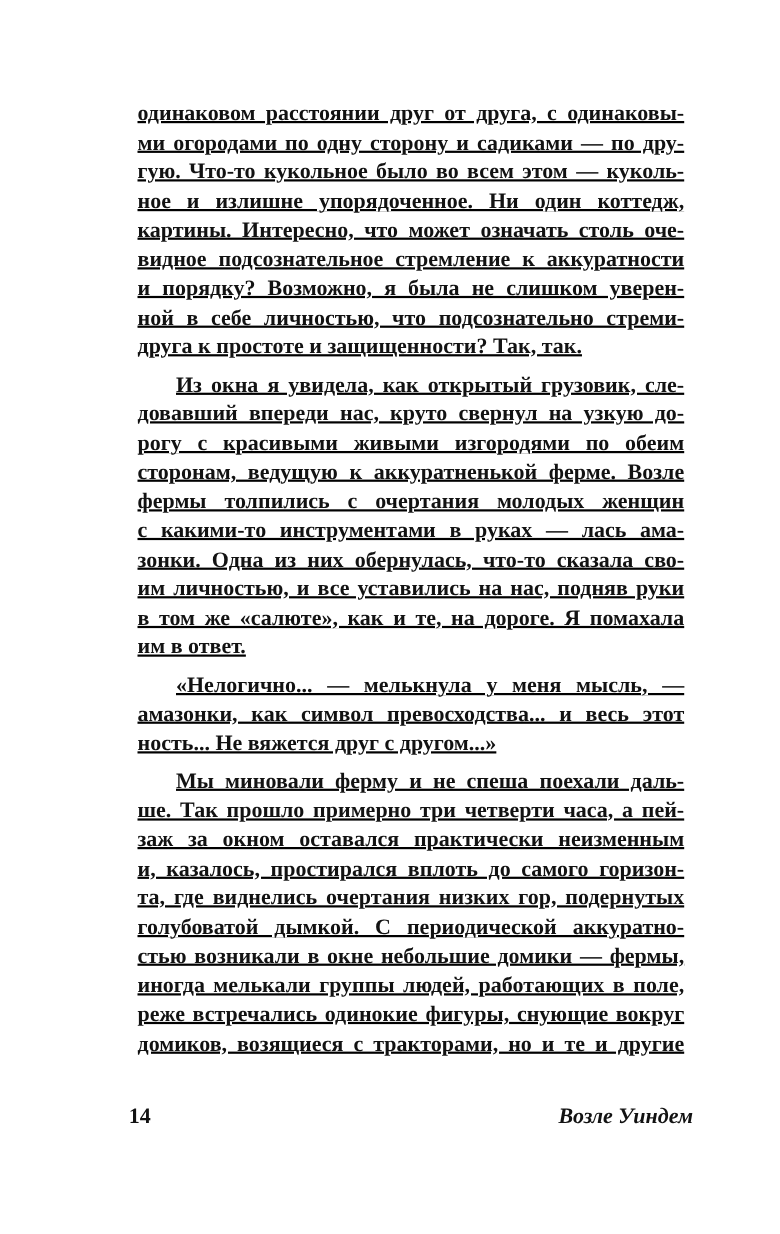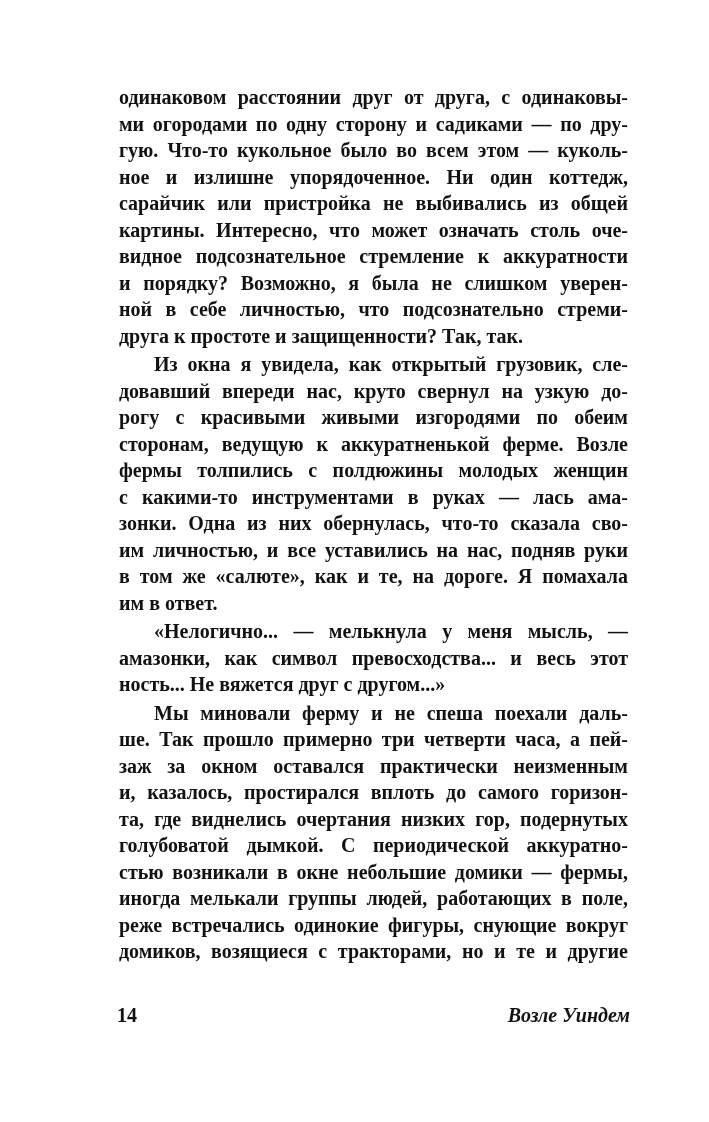--- a/index.html
+++ b/index.html
@@ -14,22 +14,23 @@
     background: #ffffff;
     overflow: hidden;
   }
   .text-block {
     position: absolute;
     left: 117px;
     top: 82px;
     width: 513px;
   }
   .para {
-    margin: 2px;
+    margin: 8px;
     padding: 0;
+    text-decoration: underline;
   }
   .line {
     font-family: "Liberation Serif", "DejaVu Serif", serif;
     font-weight: 700;
     font-size: 20px;
     line-height: 26.5px;
     color: #121212;
     text-align: justify;
     text-align-last: justify;
     letter-spacing: 0px;
@@ -66,33 +67,32 @@
 </head>
 <body>
 
 <div class="book-page">
   <div class="text-block" id="text-block">
       <div class="para">
         <div class="line">одинаковом расстоянии друг от друга, с одинаковы-</div>
         <div class="line">ми огородами по одну сторону и садиками — по дру-</div>
         <div class="line">гую. Что-то кукольное было во всем этом — куколь-</div>
         <div class="line">ное и излишне упорядоченное. Ни один коттедж,</div>
-        <div class="line">сарайчик или пристройка не выбивались из общей</div>
         <div class="line">картины. Интересно, что может означать столь оче-</div>
         <div class="line">видное подсознательное стремление к аккуратности</div>
         <div class="line">и порядку? Возможно, я была не слишком уверен-</div>
         <div class="line">ной в себе личностью, что подсознательно стреми-</div>
         <div class="line last">друга к простоте и защищенности? Так, так.</div>
       </div>
       <div class="para">
         <div class="line indent">Из окна я увидела, как открытый грузовик, сле-</div>
         <div class="line">довавший впереди нас, круто свернул на узкую до-</div>
         <div class="line">рогу с красивыми живыми изгородями по обеим</div>
         <div class="line">сторонам, ведущую к аккуратненькой ферме. Возле</div>
-        <div class="line">фермы толпились с полдюжины молодых женщин</div>
+        <div class="line">фермы толпились с очертания молодых женщин</div>
         <div class="line">с какими-то инструментами в руках — лась ама-</div>
         <div class="line">зонки. Одна из них обернулась, что-то сказала сво-</div>
         <div class="line">им личностью, и все уставились на нас, подняв руки</div>
         <div class="line">в том же «салюте», как и те, на дороге. Я помахала</div>
         <div class="line last">им в ответ.</div>
       </div>
       <div class="para">
         <div class="line indent">«Нелогично... — мелькнула у меня мысль, —</div>
         <div class="line">амазонки, как символ превосходства... и весь этот</div>
         <div class="line last">ность... Не вяжется друг с другом...»</div>

